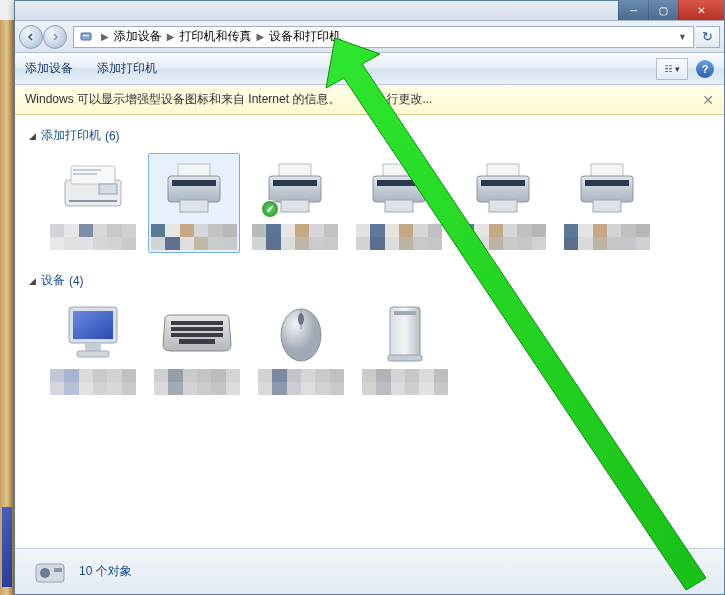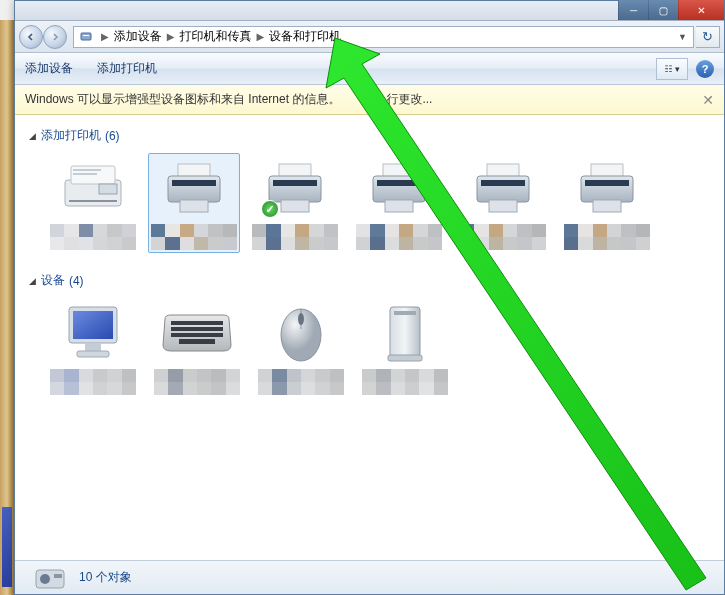--- a/index.html
+++ b/index.html
@@ -39,21 +39,21 @@
 .exp { color: #444; font-size: 9px; margin-right: 5px; }
 .gh-name { color: #1a4a90; }
 .gh-count { color: #1a4a90; margin-left: 4px; }
 .items-row { display: flex; gap: 12px; padding: 8px 4px 18px 18px; }
 .item { width: 92px; display: flex; flex-direction: column; align-items: center; }
 .item.selected { background: #e6f1fb; border: 1px solid #7ab0e0; border-radius: 2px; padding: 2px; margin: -3px; }
 .icon-box { width: 72px; height: 64px; display: flex; align-items: center; justify-content: center; position: relative; }
 .pixel-label { width: 86px; height: 26px; margin-top: 4px; display: grid; grid-template-columns: repeat(6,1fr); grid-template-rows: repeat(2,1fr); }
 .pixel-label > div { background: #d0d0d0; }
 
-.statusbar { position: absolute; bottom: 0; left: 0; right: 0; height: 34px; background: linear-gradient(to bottom, #f2f6fb, #e2eaf2); border-top: 1px solid #c0cddb; display: flex; align-items: center; padding: 0 16px; font-size: 12px; color: #1a4a8a; }
+.statusbar { position: absolute; bottom: 0; left: 0; right: 0; height: 46px; background: linear-gradient(to bottom, #f2f6fb, #e2eaf2); border-top: 1px solid #c0cddb; display: flex; align-items: center; padding: 0 16px; font-size: 12px; color: #1a4a8a; }
 .status-icon { width: 38px; height: 36px; margin-right: 10px; display:flex;align-items:center;justify-content:center; }
 
 .arrow-overlay { position: absolute; top: 20px; left: 0; pointer-events: none; z-index: 100; }
 
 
 .check-badge { position:absolute; bottom:2px; left:2px; width:18px; height:18px; border-radius:50%; background: radial-gradient(circle,#6dd36d,#1a8a1a); border:1px solid #fff; display:flex;align-items:center;justify-content:center;color:#fff;font-size:11px;font-weight:bold; }
 
 .left-strip { position:absolute; left:0; top:20px; bottom:0; width:14px; background: linear-gradient(to right,#c8a060,#e0c890,#a87830); }
 .left-strip::after { content:''; position:absolute; bottom:8px; left:2px; width:10px; height:80px; background: linear-gradient(to bottom, #4560c0,#2a40a0); }
 </style>

